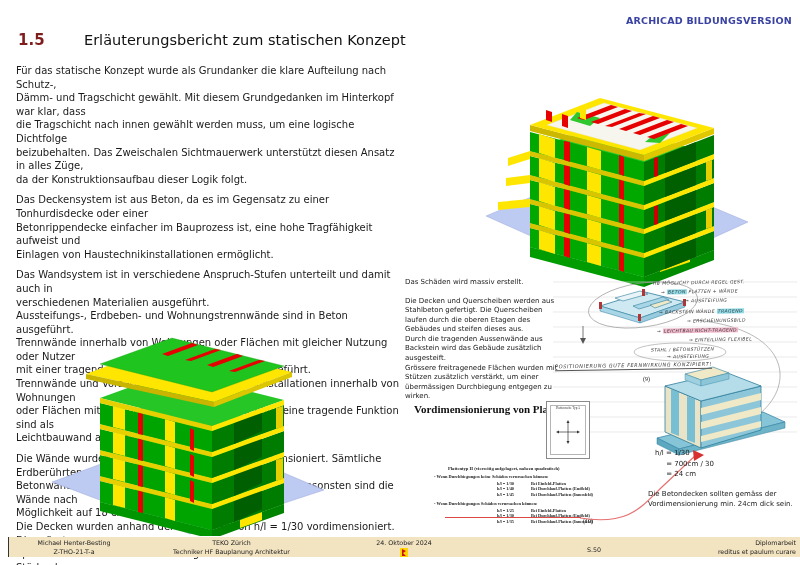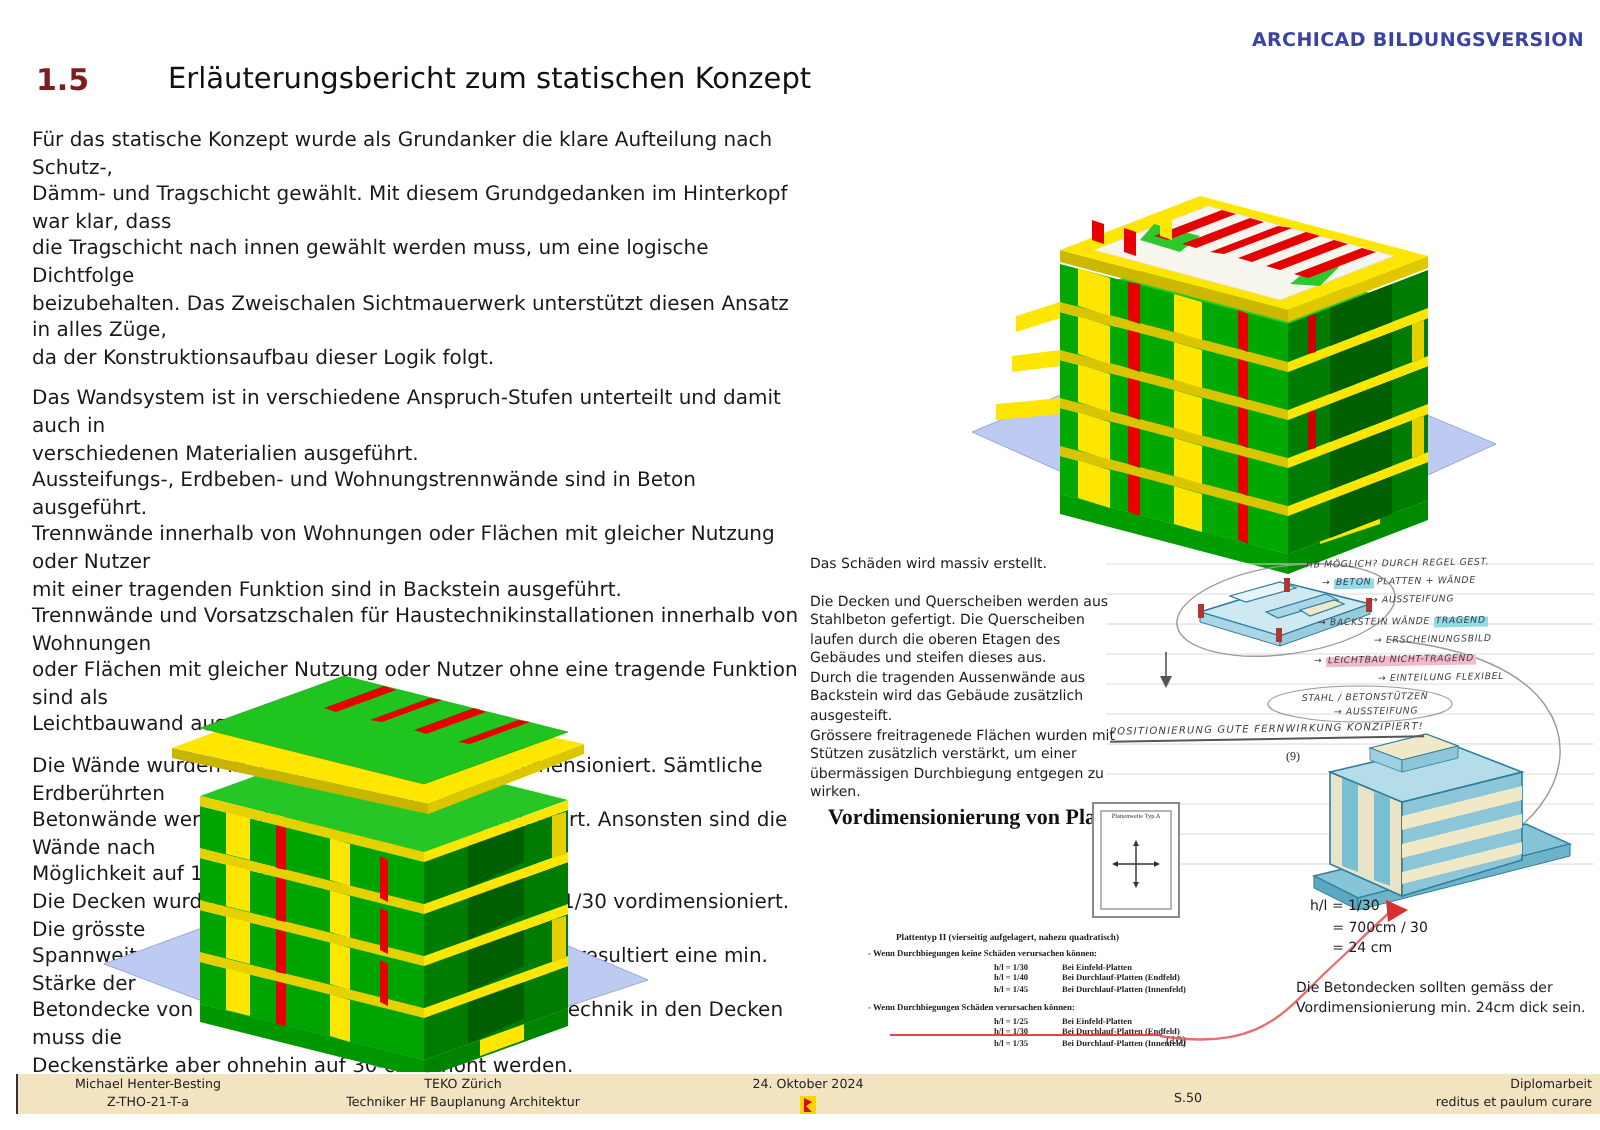--- a/index.html
+++ b/index.html
@@ -61,20 +61,23 @@
 
   <div class="abs title-num">1.5</div>
   <div class="abs title-text">Erläuterungsbericht zum statischen Konzept</div>
 
   <div class="abs leftcol">
     <p>Für das statische Konzept wurde als Grundanker die klare Aufteilung nach Schutz-,
 Dämm- und Tragschicht gewählt. Mit diesem Grundgedanken im Hinterkopf war klar, dass
 die Tragschicht nach innen gewählt werden muss, um eine logische Dichtfolge
 beizubehalten. Das Zweischalen Sichtmauerwerk unterstützt diesen Ansatz in alles Züge,
 da der Konstruktionsaufbau dieser Logik folgt.</p>
+    <p>Das Deckensystem ist aus Beton, da es im Gegensatz zu einer Tonhurdisdecke oder einer
+Betonrippendecke einfacher im Bauprozess ist, eine hohe Tragfähigkeit aufweist und
+Einlagen von Haustechnikinstallationen ermöglicht.</p>
     <p>Das Wandsystem ist in verschiedene Anspruch-Stufen unterteilt und damit auch in
 verschiedenen Materialien ausgeführt.
 Aussteifungs-, Erdbeben- und Wohnungstrennwände sind in Beton ausgeführt.
 Trennwände innerhalb von Wohnungen oder Flächen mit gleicher Nutzung oder Nutzer
 mit einer tragenden Funktion sind in Backstein ausgeführt.
 Trennwände und Vorsatzschalen für Haustechnikinstallationen innerhalb von Wohnungen
 oder Flächen mit gleicher Nutzung oder Nutzer ohne eine tragende Funktion sind als
 Leichtbauwand ausgeführt.</p>
     <p>Die Wände wurden im Entwurfsprozess grob vordimensioniert. Sämtliche Erdberührten
 Betonwände werden mit 25 cm Wandstärke ausgeführt. Ansonsten sind die Wände nach

